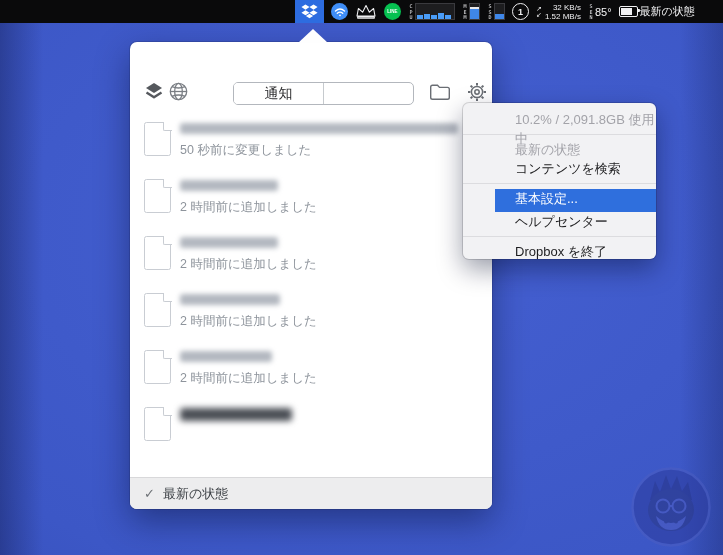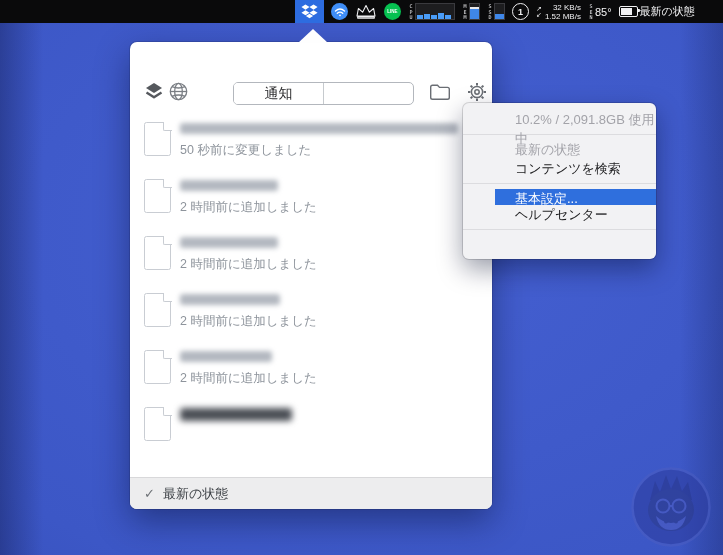--- a/index.html
+++ b/index.html
@@ -105,21 +105,21 @@
   .panel-footer .check{color:#6e7277;margin:0 8px 0 14px;font-size:13px;}
   
   .gear-menu{
     position:absolute;left:463px;top:103px;width:193px;height:156px;
     background:#f2f2f4;border-radius:6px;z-index:30;
     box-shadow:0 10px 26px rgba(0,10,40,.4), 0 0 0 1px rgba(0,0,0,.14);
     font-size:13px;color:#1d1d1f;padding-top:7px;box-sizing:border-box;
   }
   .menu-item{height:19px;line-height:19px;padding-left:20px;margin-left:32px;}
   .menu-item.disabled{color:#a3a3a9;}
-  .menu-item.highlight{background:#2f6fdd;color:#fff;height:16px;line-height:20px;}
+  .menu-item.highlight{background:#2f6fdd;color:#fff;height:23px;line-height:20px;}
   .menu-sep{height:1px;background:#dcdcdf;margin:5px 0;}
   
   .watermark{position:absolute;left:630px;top:466px;width:82px;height:82px;opacity:.55;z-index:10;}
   svg{display:block;}
 </style>
 </head>
 <body>
 
 <div class="wallpaper"></div>
 
@@ -306,20 +306,21 @@
 
 <div class="gear-menu">
   <div class="menu-item disabled">10.2% / 2,091.8GB 使用中</div>
   <div class="menu-sep"></div>
   <div class="menu-item disabled">最新の状態</div>
   <div class="menu-item">コンテンツを検索</div>
   <div class="menu-sep"></div>
   <div class="menu-item highlight">基本設定...</div>
   <div class="menu-item">ヘルプセンター</div>
   <div class="menu-sep"></div>
+  <div class="menu-item">Dropbox を終了</div>
 </div>
 
 <div class="watermark">
   <svg width="82" height="82" viewBox="0 0 82 82">
     <circle cx="41" cy="41" r="38.5" fill="#2c3b9e" stroke="#4c5ec2" stroke-width="2.5"></circle>
     <path d="M20 34 L25 15 L30 26 L36 9 L41 23 L47 10 L52 25 L58 16 L62 34 Z" fill="#232e80"></path>
     <ellipse cx="41" cy="44" rx="23" ry="21" fill="#27327f"></ellipse>
     <circle cx="33" cy="40" r="6.5" fill="none" stroke="#4e5cc0" stroke-width="2"></circle>
     <circle cx="49" cy="40" r="6.5" fill="none" stroke="#4e5cc0" stroke-width="2"></circle>
     <line x1="39" y1="40" x2="43" y2="40" stroke="#4e5cc0" stroke-width="2"></line>

